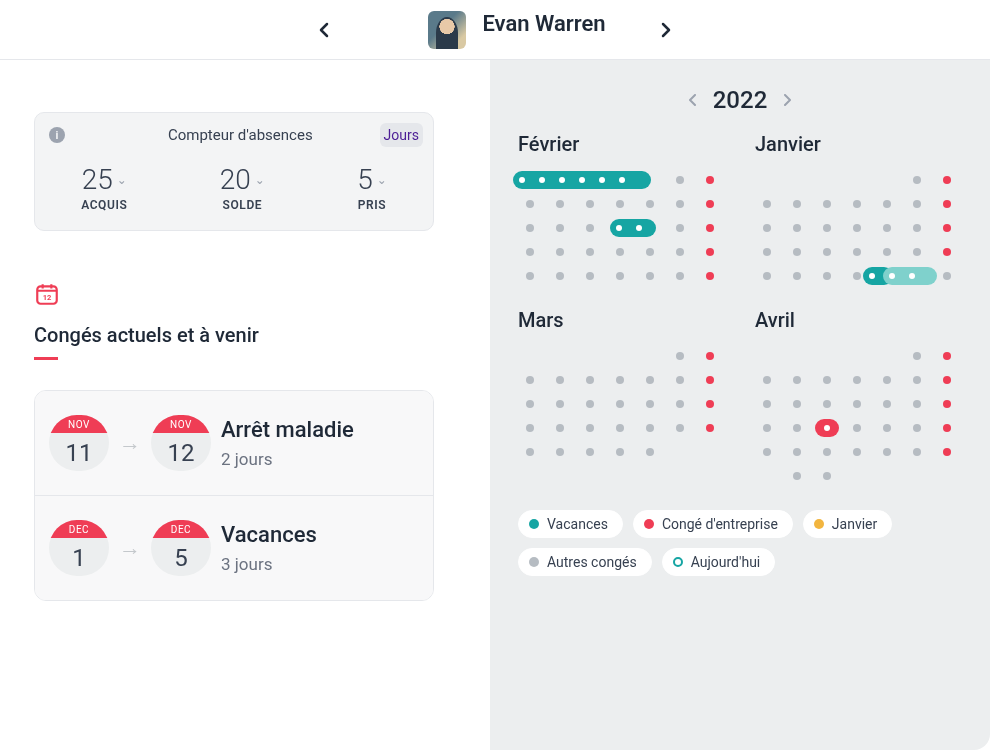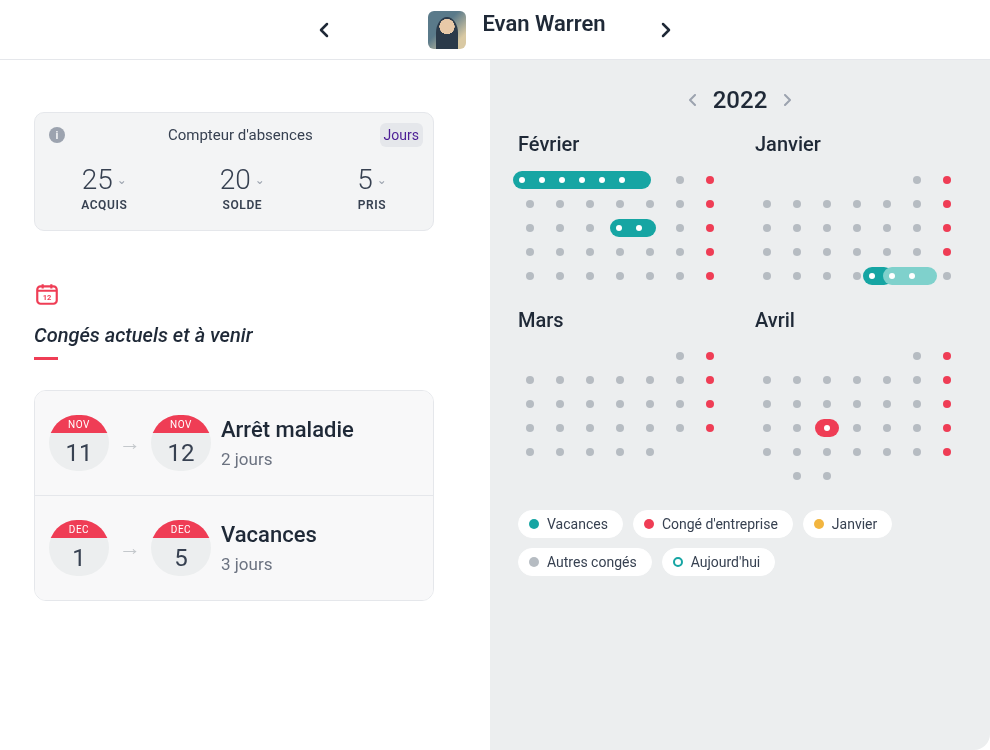--- a/index.html
+++ b/index.html
@@ -131,21 +131,20 @@
   .sec-icon {
     width: 26px; height: 26px;
     color: #ef3d55;
     margin-top: 50px; margin-left: 6px;
   }
   .sec-title {
     font-size: 20px;
     font-weight: 500;
     color: #1f2937;
     margin: 12px 0 10px 6px;
-    font-style: italic;
   }
   .underline {
     width: 24px; height: 3px;
     background: #ef3d55;
     margin-left: 6px;
     margin-bottom: 30px;
   }
 
   
   .leave-list {

